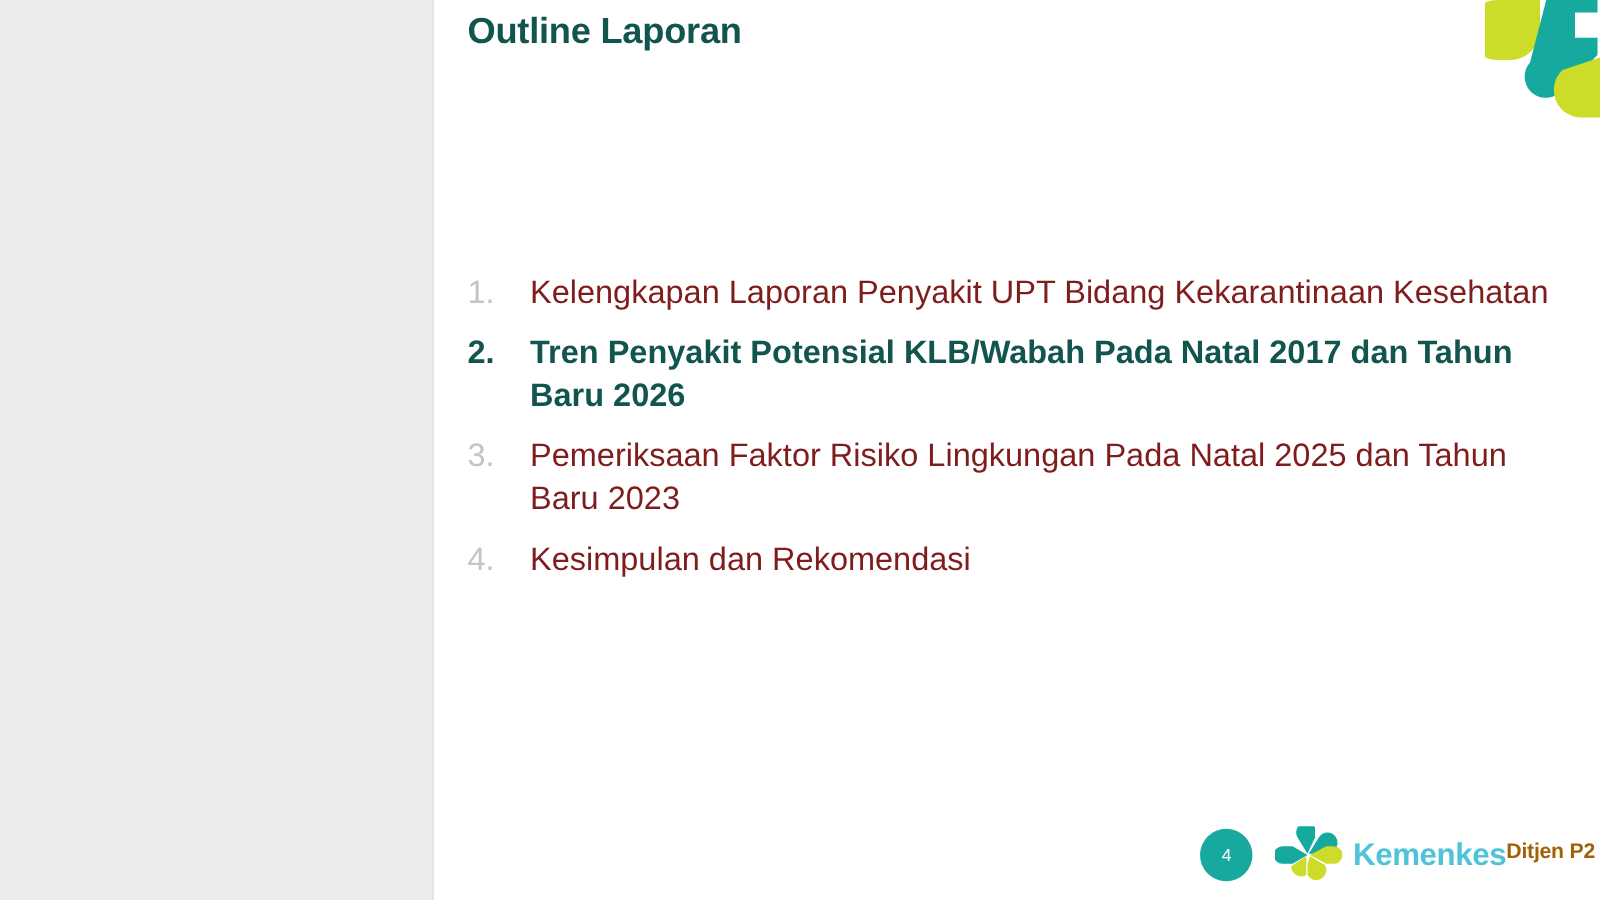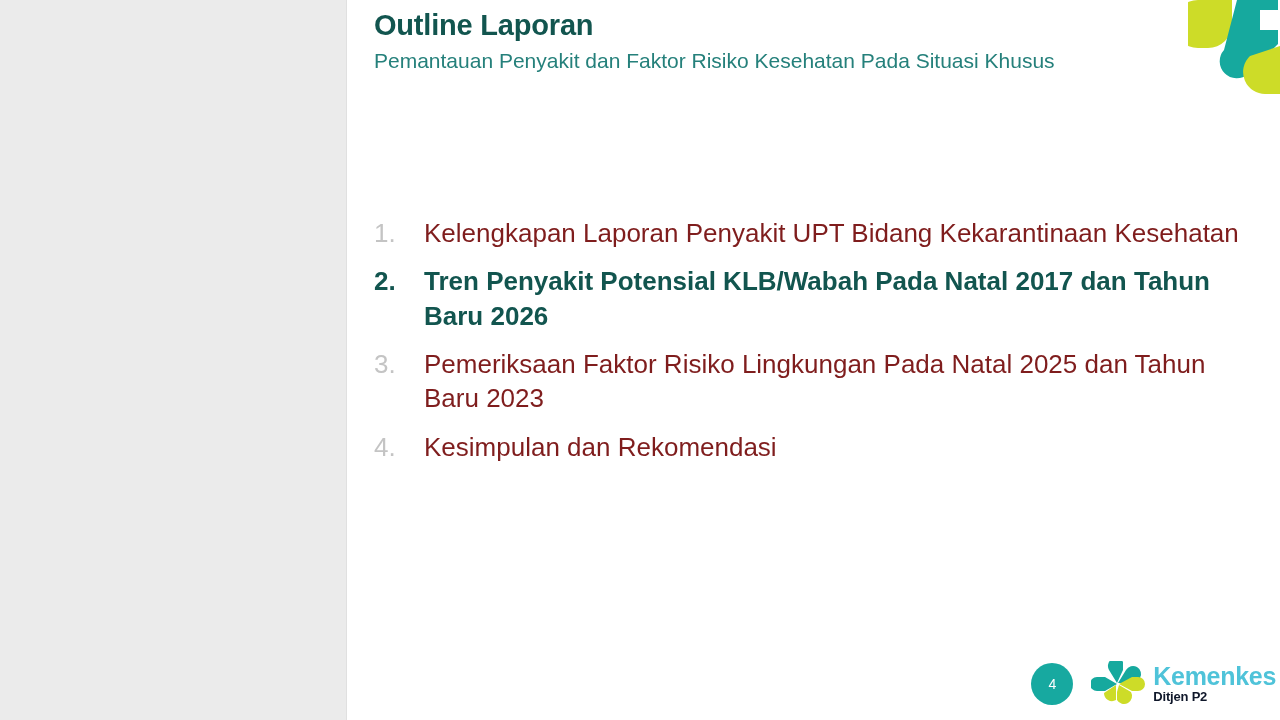--- a/index.html
+++ b/index.html
@@ -131,35 +131,35 @@
     margin-right: 18px;
   }
   .brand-mark {
     width: 54px;
     height: 46px;
     margin-right: 8px;
     flex: 0 0 54px;
   }
   .brand-text {
     display: flex;
-    flex-direction: column;
+    flex-direction: row;
     justify-content: center;
     padding-right: 4px;
   }
   .brand-name {
     font-size: 25px;
     font-weight: bold;
     color: #4fc3d9;
     line-height: 1.05;
     letter-spacing: -0.3px;
   }
   .brand-sub {
-    font-size: 13px;
-    font-weight: bold;
-    color: #0f172a;
+    font-size: 17px;
+    font-weight: bold;
+    color: #a16207;
     line-height: 1.15;
     letter-spacing: -0.2px;
   }
 </style>
 </head>
 <body>
 
 <div class="slide">
 
   <div class="left-panel"></div>
@@ -184,21 +184,20 @@
 
       <rect x="72" y="12" width="17" height="18" fill="#ffffff"></rect>
 
       <path d="M46 0 L62 0 L30 34 A1 1 0 0 1 30 20 Z" fill="#cddc28" opacity="0"></path>
     </svg>
   </div>
 
   <div class="header">
     <div class="slide-title">Outline Laporan</div>
     <div class="slide-subtitle">
-      <span class="sub-line">Pemantauan Penyakit dan Faktor Risiko Kesehatan Pada Situasi Khusus</span>
     </div>
   </div>
 
   <div class="outline-list">
 
     <div class="outline-item">
       <div class="outline-num">1.</div>
       <div class="outline-text">Kelengkapan Laporan Penyakit UPT Bidang Kekarantinaan Kesehatan</div>
     </div>
 

